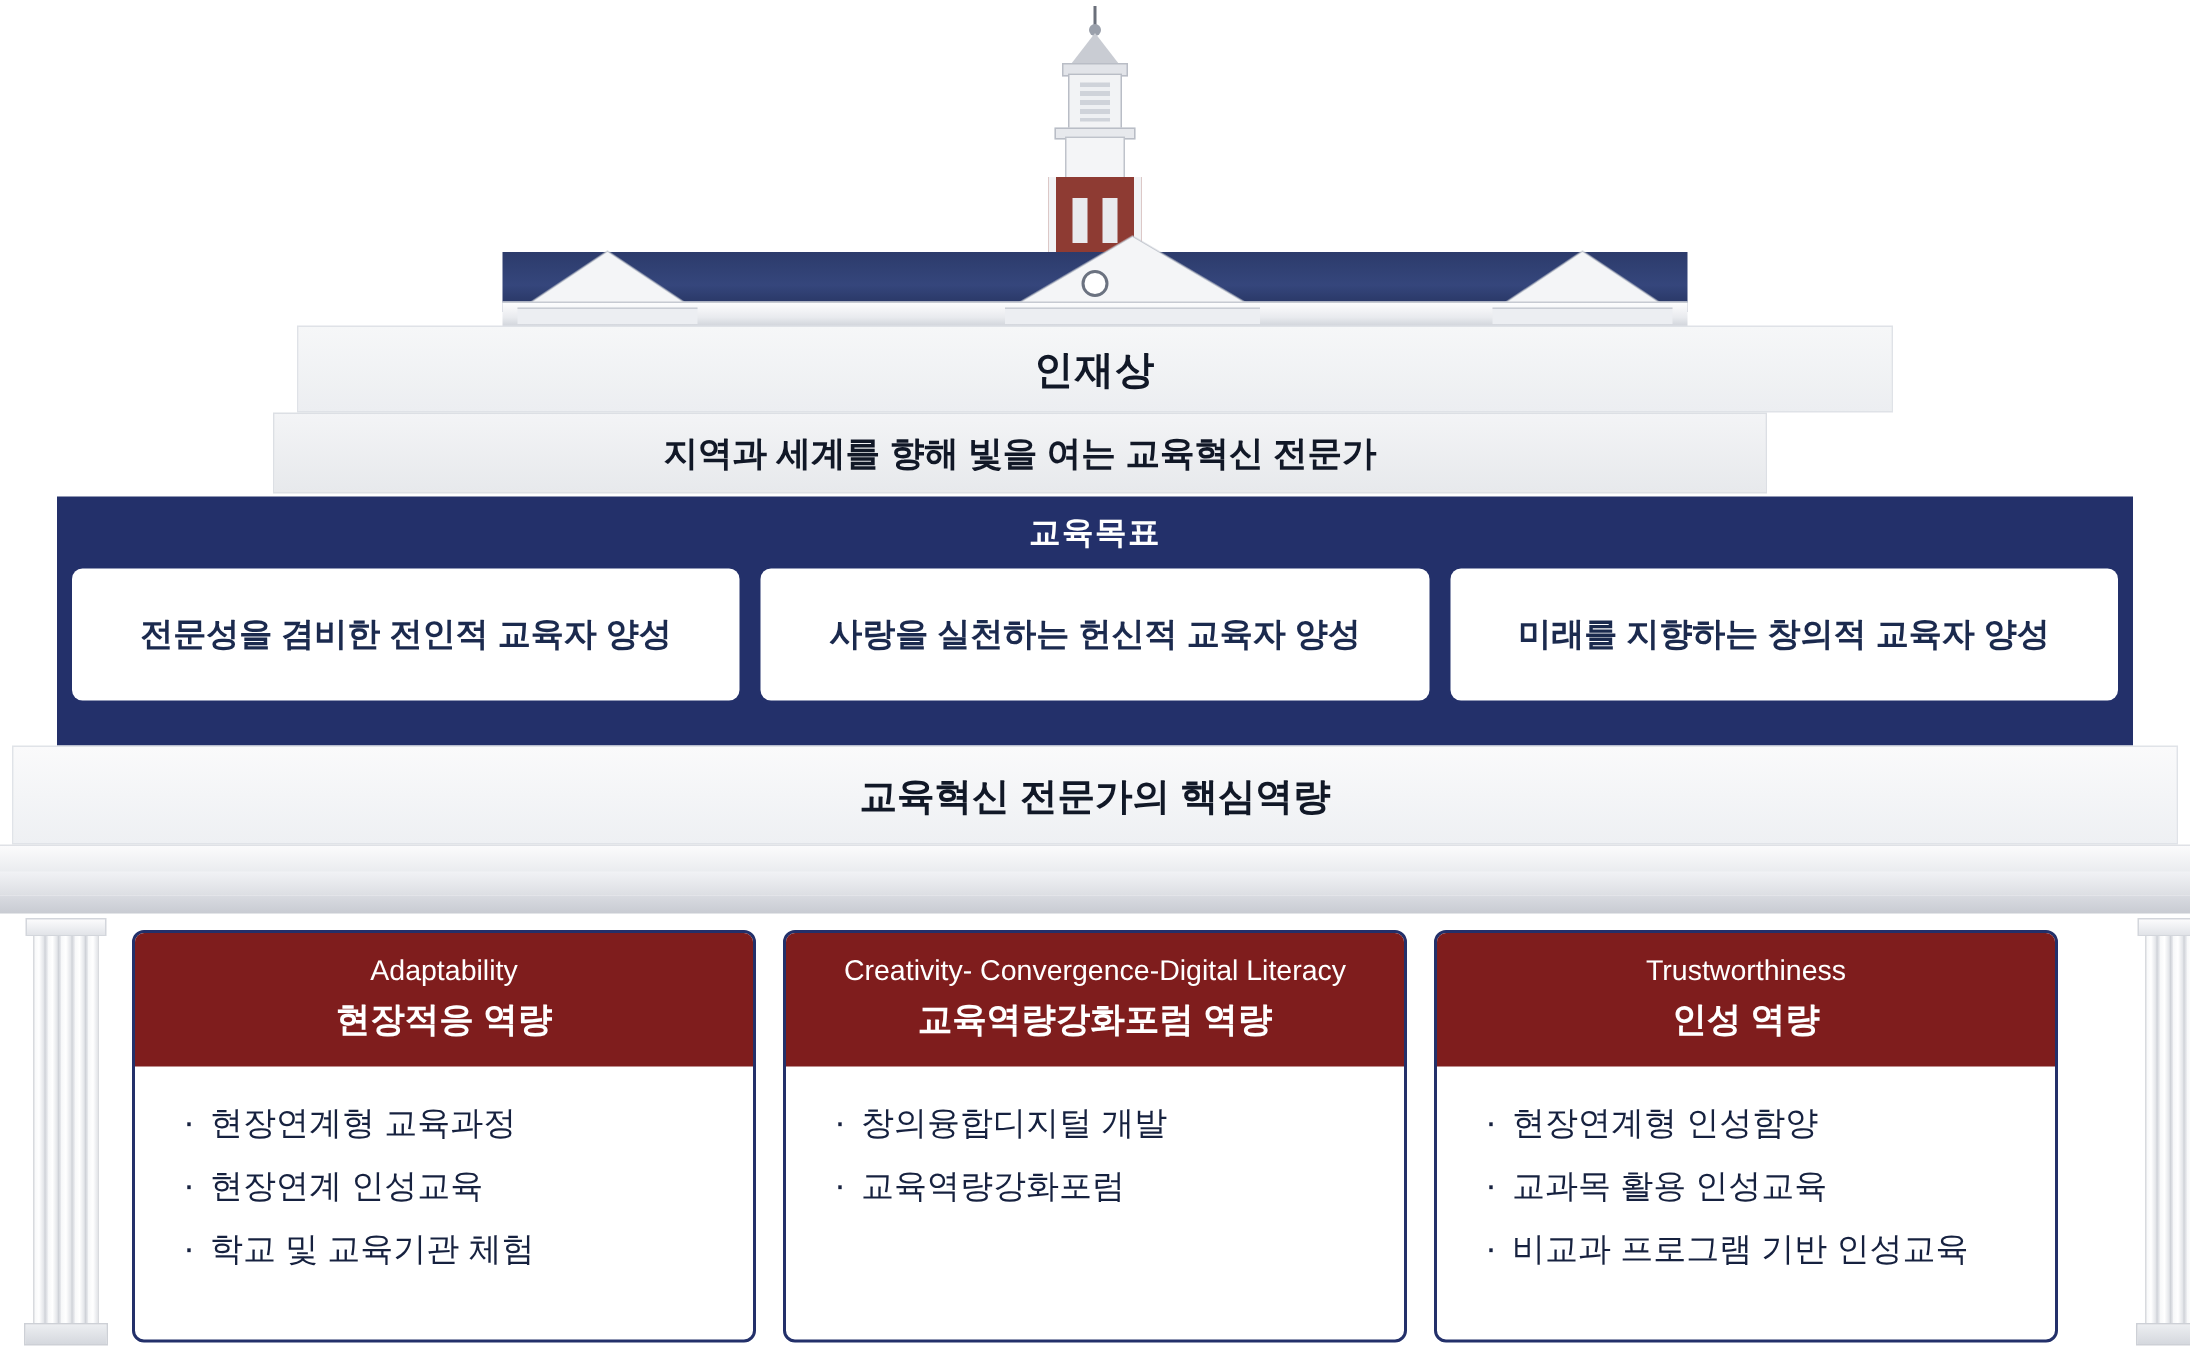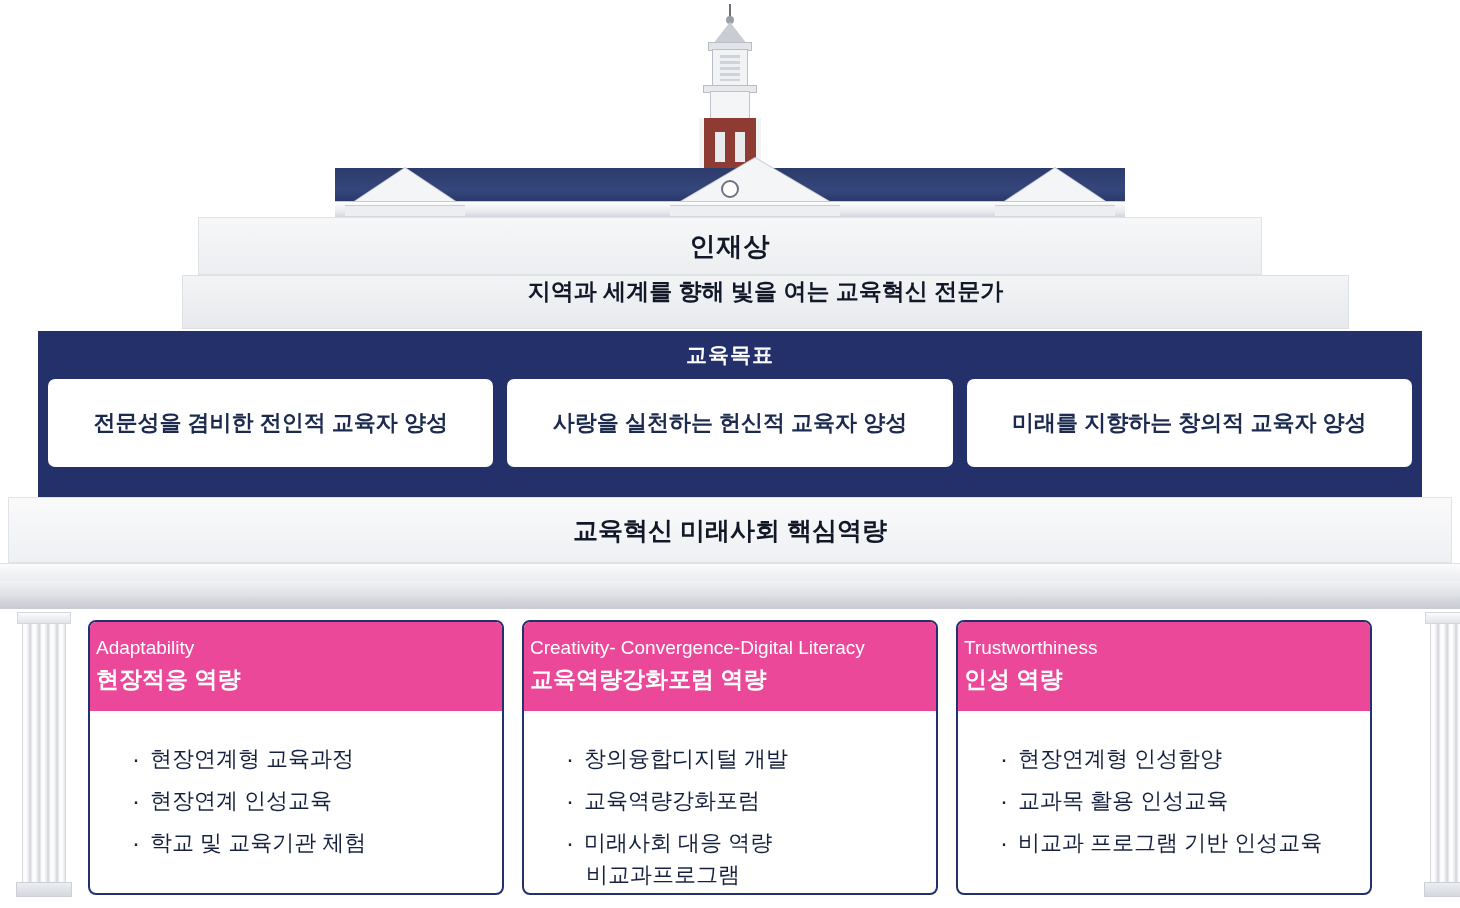--- a/index.html
+++ b/index.html
@@ -203,25 +203,26 @@
   .band1 .t {
     font-size: 26px;
     font-weight: bold;
     color: #111827;
     letter-spacing: 1px;
   }
   .band2 {
     position: absolute;
     left: 182px;
     top: 275px;
-    width: 1167px;
+    width: 996px;
     height: 54px;
     background: linear-gradient(to bottom,#f3f4f6 0%, #e7e9ec 100%);
     border: 1px solid #dcdfe4;
     display: flex;
+    align-items: center;
     justify-content: center;
     box-sizing: border-box;
   }
   .band2 .t {
     font-size: 23px;
     font-weight: bold;
     color: #111827;
   }
 
   
@@ -364,42 +365,43 @@
     flex: 1;
     background: #ffffff;
     border: 2px solid #23306a;
     border-radius: 8px;
     overflow: hidden;
     display: flex;
     flex-direction: column;
     box-sizing: border-box;
   }
   .comp-head {
-    background: #ec4899;
+    background: #7f1d1d;
     color: #ffffff;
     padding: 14px 6px 16px;
+    text-align: center;
   }
   .comp-head .en {
     font-size: 19px;
     line-height: 1.3;
     font-weight: normal;
   }
   .comp-head .ko {
     font-size: 23px;
     line-height: 1.4;
     font-weight: bold;
     margin-top: 2px;
   }
   .comp-body {
     flex: 1;
     padding: 16px 20px 10px 24px;
   }
   .comp-body ul {
     list-style: none;
-    margin: 16px;
+    margin: 6px;
     padding: 0;
   }
   .comp-body li {
     font-size: 22px;
     color: #16213f;
     line-height: 1.45;
     margin-bottom: 10px;
     position: relative;
     padding-left: 20px;
   }
@@ -453,21 +455,21 @@
   <div class="goals">
     <div class="goals-title">교육목표</div>
     <div class="goals-row">
       <div class="goal-card">전문성을 겸비한 전인적 교육자 양성</div>
       <div class="goal-card">사랑을 실천하는 헌신적 교육자 양성</div>
       <div class="goal-card">미래를 지향하는 창의적 교육자 양성</div>
     </div>
   </div>
 
   <div class="core">
-    <span class="t">교육혁신 미래사회 핵심역량</span>
+    <span class="t">교육혁신 전문가의 핵심역량</span>
   </div>
 
   <div class="slab-top"></div>
   <div class="slab-mid"></div>
   <div class="slab-bot"></div>
 
   <div class="column left">
     <div class="col-cap"></div>
     <div class="col-shaft"></div>
     <div class="col-base"></div>
@@ -496,24 +498,20 @@
 
     <div class="comp-card">
       <div class="comp-head">
         <div class="en">Creativity- Convergence-Digital Literacy</div>
         <div class="ko">교육역량강화포럼 역량</div>
       </div>
       <div class="comp-body">
         <ul>
           <li>창의융합디지털 개발</li>
           <li>교육역량강화포럼</li>
-          <li>
-            <span>미래사회 대응 역량</span>
-            <span class="sub">비교과프로그램</span>
-          </li>
         </ul>
       </div>
     </div>
 
     <div class="comp-card">
       <div class="comp-head">
         <div class="en">Trustworthiness</div>
         <div class="ko">인성 역량</div>
       </div>
       <div class="comp-body">

